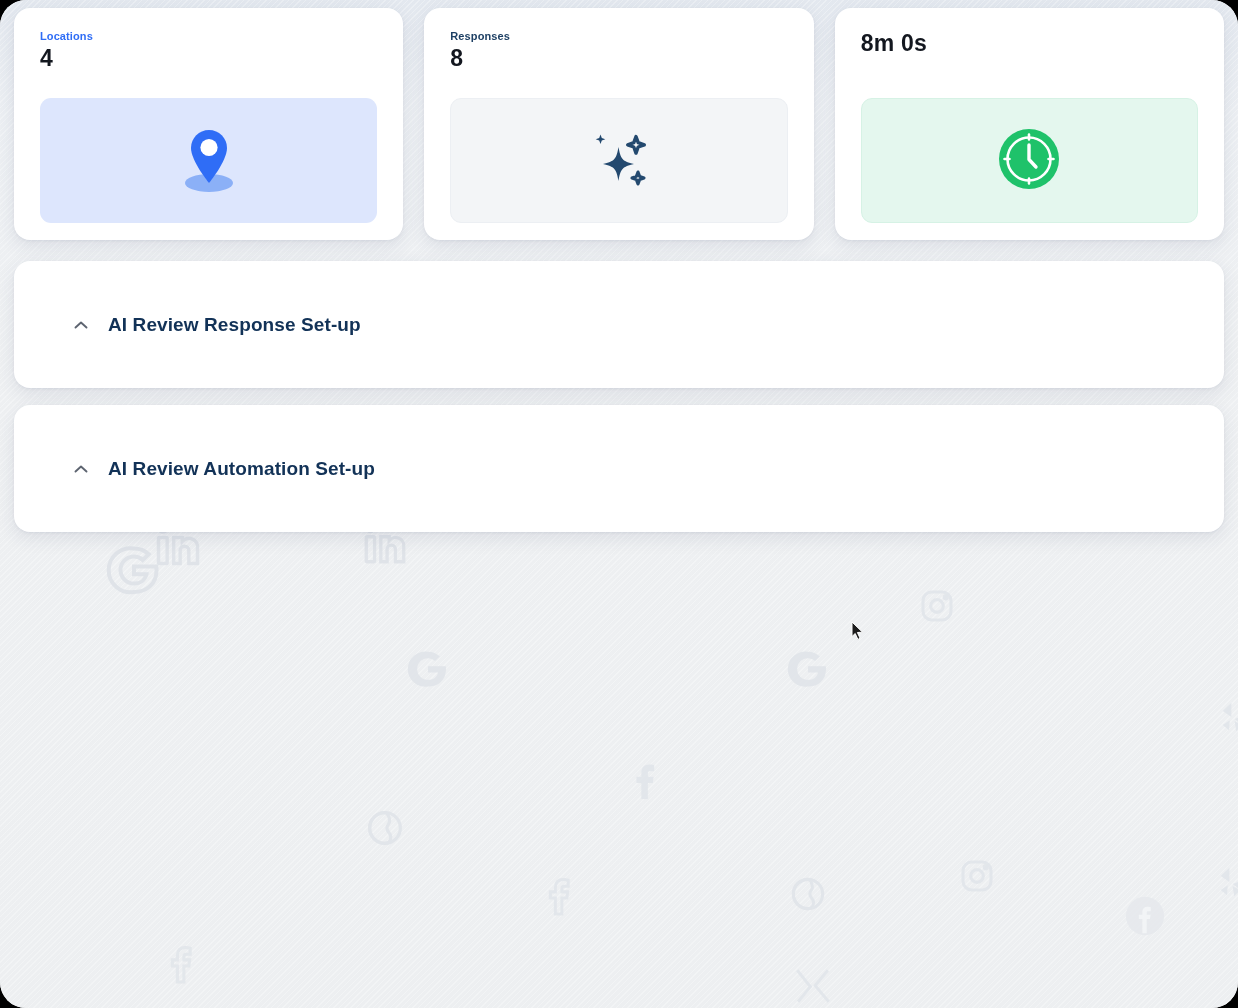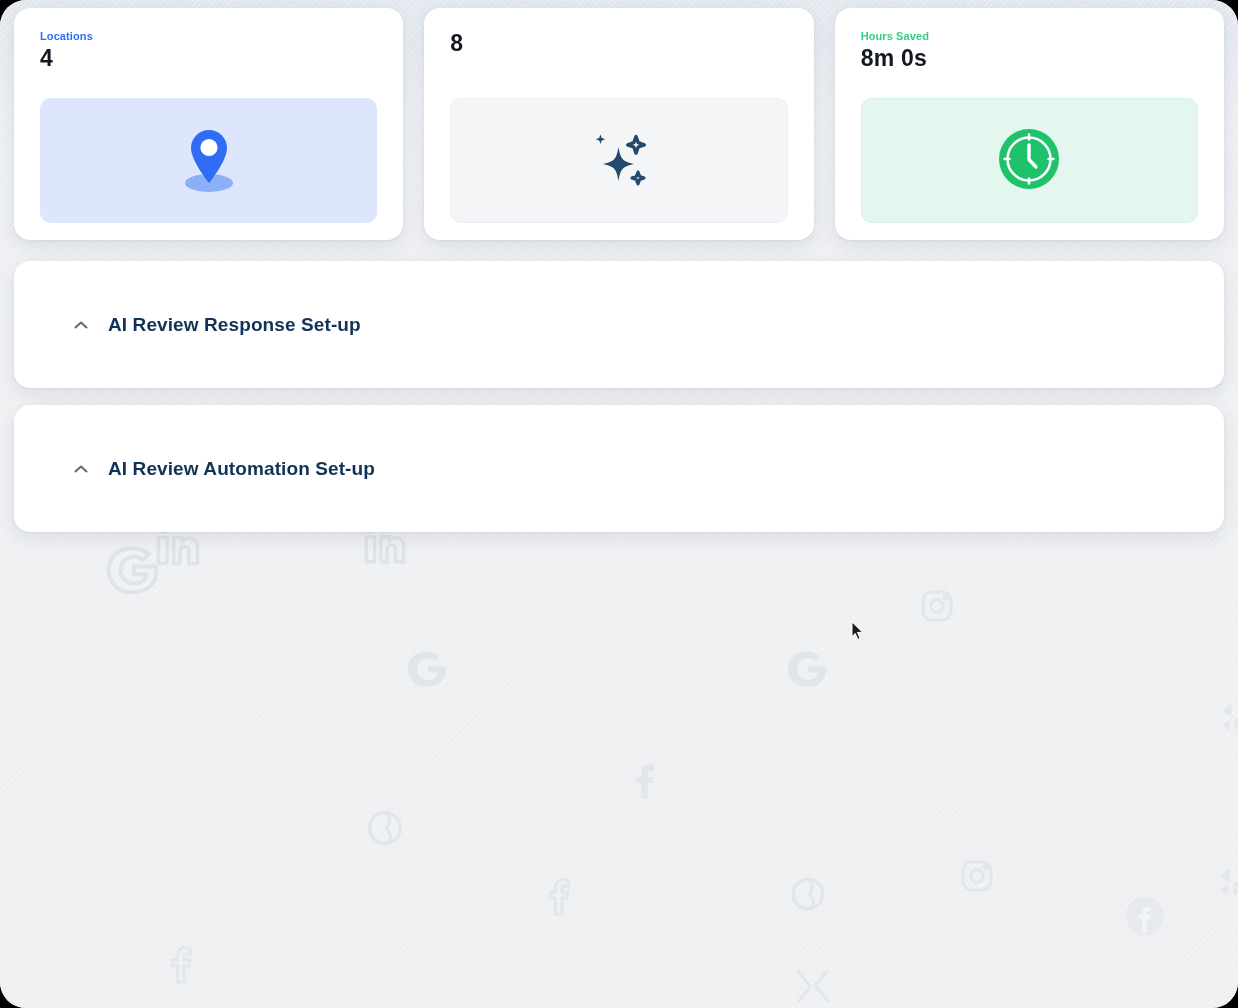--- a/index.html
+++ b/index.html
@@ -276,35 +276,35 @@
           <svg width="70" height="76" viewBox="0 0 70 76">
             <ellipse cx="35" cy="62" rx="24" ry="9" fill="#8bb0f7"></ellipse>
             <path d="M35 9c-10 0-18 8-18 18 0 13 18 35 18 35s18-22 18-35c0-10-8-18-18-18z" fill="#2f6df6"></path>
             <circle cx="35" cy="26.5" r="8.6" fill="#ffffff"></circle>
           </svg>
         </span>
       </div>
     </div>
 
     <div class="stat-card">
+      <div class="stat-label navy">Responses</div>
       <div class="stat-value">8</div>
       <div class="stat-illustration grey">
         <span>
           <svg width="76" height="74" viewBox="0 0 76 74">
             <path d="M30 12c1.6 9.5 3.2 11.6 12.4 13.6C33.2 27.6 31.6 29.7 30 39.2c-1.6-9.5-3.2-11.6-12.4-13.6C26.8 23.6 28.4 21.5 30 12z" fill="#23496f" transform="translate(0,10) scale(1.25)"></path>
             <path d="M55 14.5l2.2 6.1 6.1 2.2-6.1 2.2L55 31.1l-2.2-6.1-6.1-2.2 6.1-2.2z" fill="none" stroke="#23496f" stroke-width="3.4" stroke-linejoin="round"></path>
             <path d="M57 50l1.6 4.4 4.4 1.6-4.4 1.6L57 62l-1.6-4.4-4.4-1.6 4.4-1.6z" fill="none" stroke="#23496f" stroke-width="3.1" stroke-linejoin="round"></path>
             <path d="M19.5 12.5l1.3 3.5 3.5 1.3-3.5 1.3-1.3 3.5-1.3-3.5-3.5-1.3 3.5-1.3z" fill="#23496f"></path>
           </svg>
         </span>
       </div>
     </div>
 
     <div class="stat-card">
-      <div class="stat-label green">Hours Saved</div>
       <div class="stat-value">8m 0s</div>
       <div class="stat-illustration green">
         <span>
           <svg width="66" height="66" viewBox="0 0 66 66">
             <circle cx="33" cy="33" r="30" fill="#1fc26a"></circle>
             <circle cx="33" cy="33" r="21.5" fill="none" stroke="#ffffff" stroke-width="2.6"></circle>
             <path d="M33 8.5v5M33 52.5v5M8.5 33h5M52.5 33h5" stroke="#ffffff" stroke-width="2.6" stroke-linecap="round"></path>
             <path d="M33 19v14.5l7 7.5" fill="none" stroke="#ffffff" stroke-width="3.4" stroke-linecap="round" stroke-linejoin="round"></path>
           </svg>
         </span>

